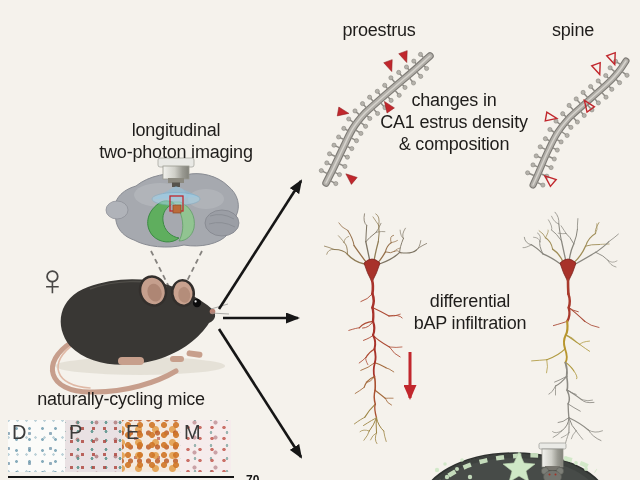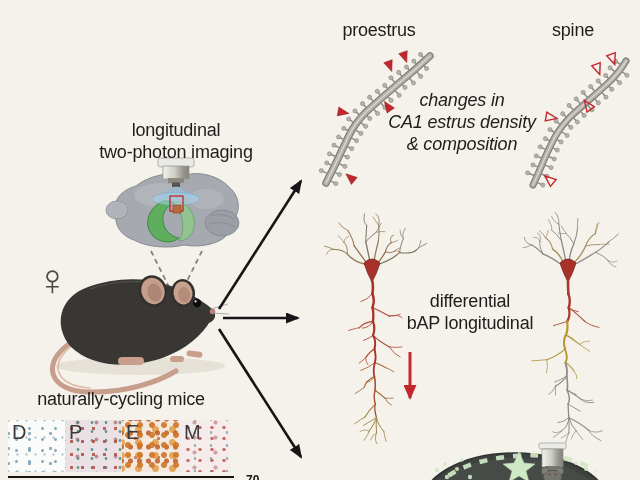--- a/index.html
+++ b/index.html
@@ -484,29 +484,29 @@
     <span class="ln">two-photon imaging</span>
   </div>
 
   <div class="female">♀</div>
 
   <div class="cap" style="left:16px;top:388px;width:210px;">naturally-cycling mice</div>
 
   <div class="cap bold" style="left:329px;top:19px;width:100px;">proestrus</div>
   <div class="cap bold" style="left:523px;top:19px;width:100px;">spine</div>
 
-  <div class="cap" style="left:362px;top:89px;width:200px;font-style:italic;">
+  <div class="cap" style="left:354px;top:89px;width:200px;">
     <span class="ln">changes in</span>
     <span class="ln">CA1 estrus density</span>
     <span class="ln">&amp; composition</span>
   </div>
 
   <div class="cap" style="left:370px;top:290px;width:200px;">
     <span class="ln">differential</span>
-    <span class="ln">bAP longitudinal</span>
+    <span class="ln">bAP infiltration</span>
   </div>
 
   <div class="strip">
     <div class="hist hp-d">
       <span class="lt">D</span>
     </div>
     <div class="hist hp-p">
       <span class="lt">P</span>
     </div>
     <div class="hist hp-e">

